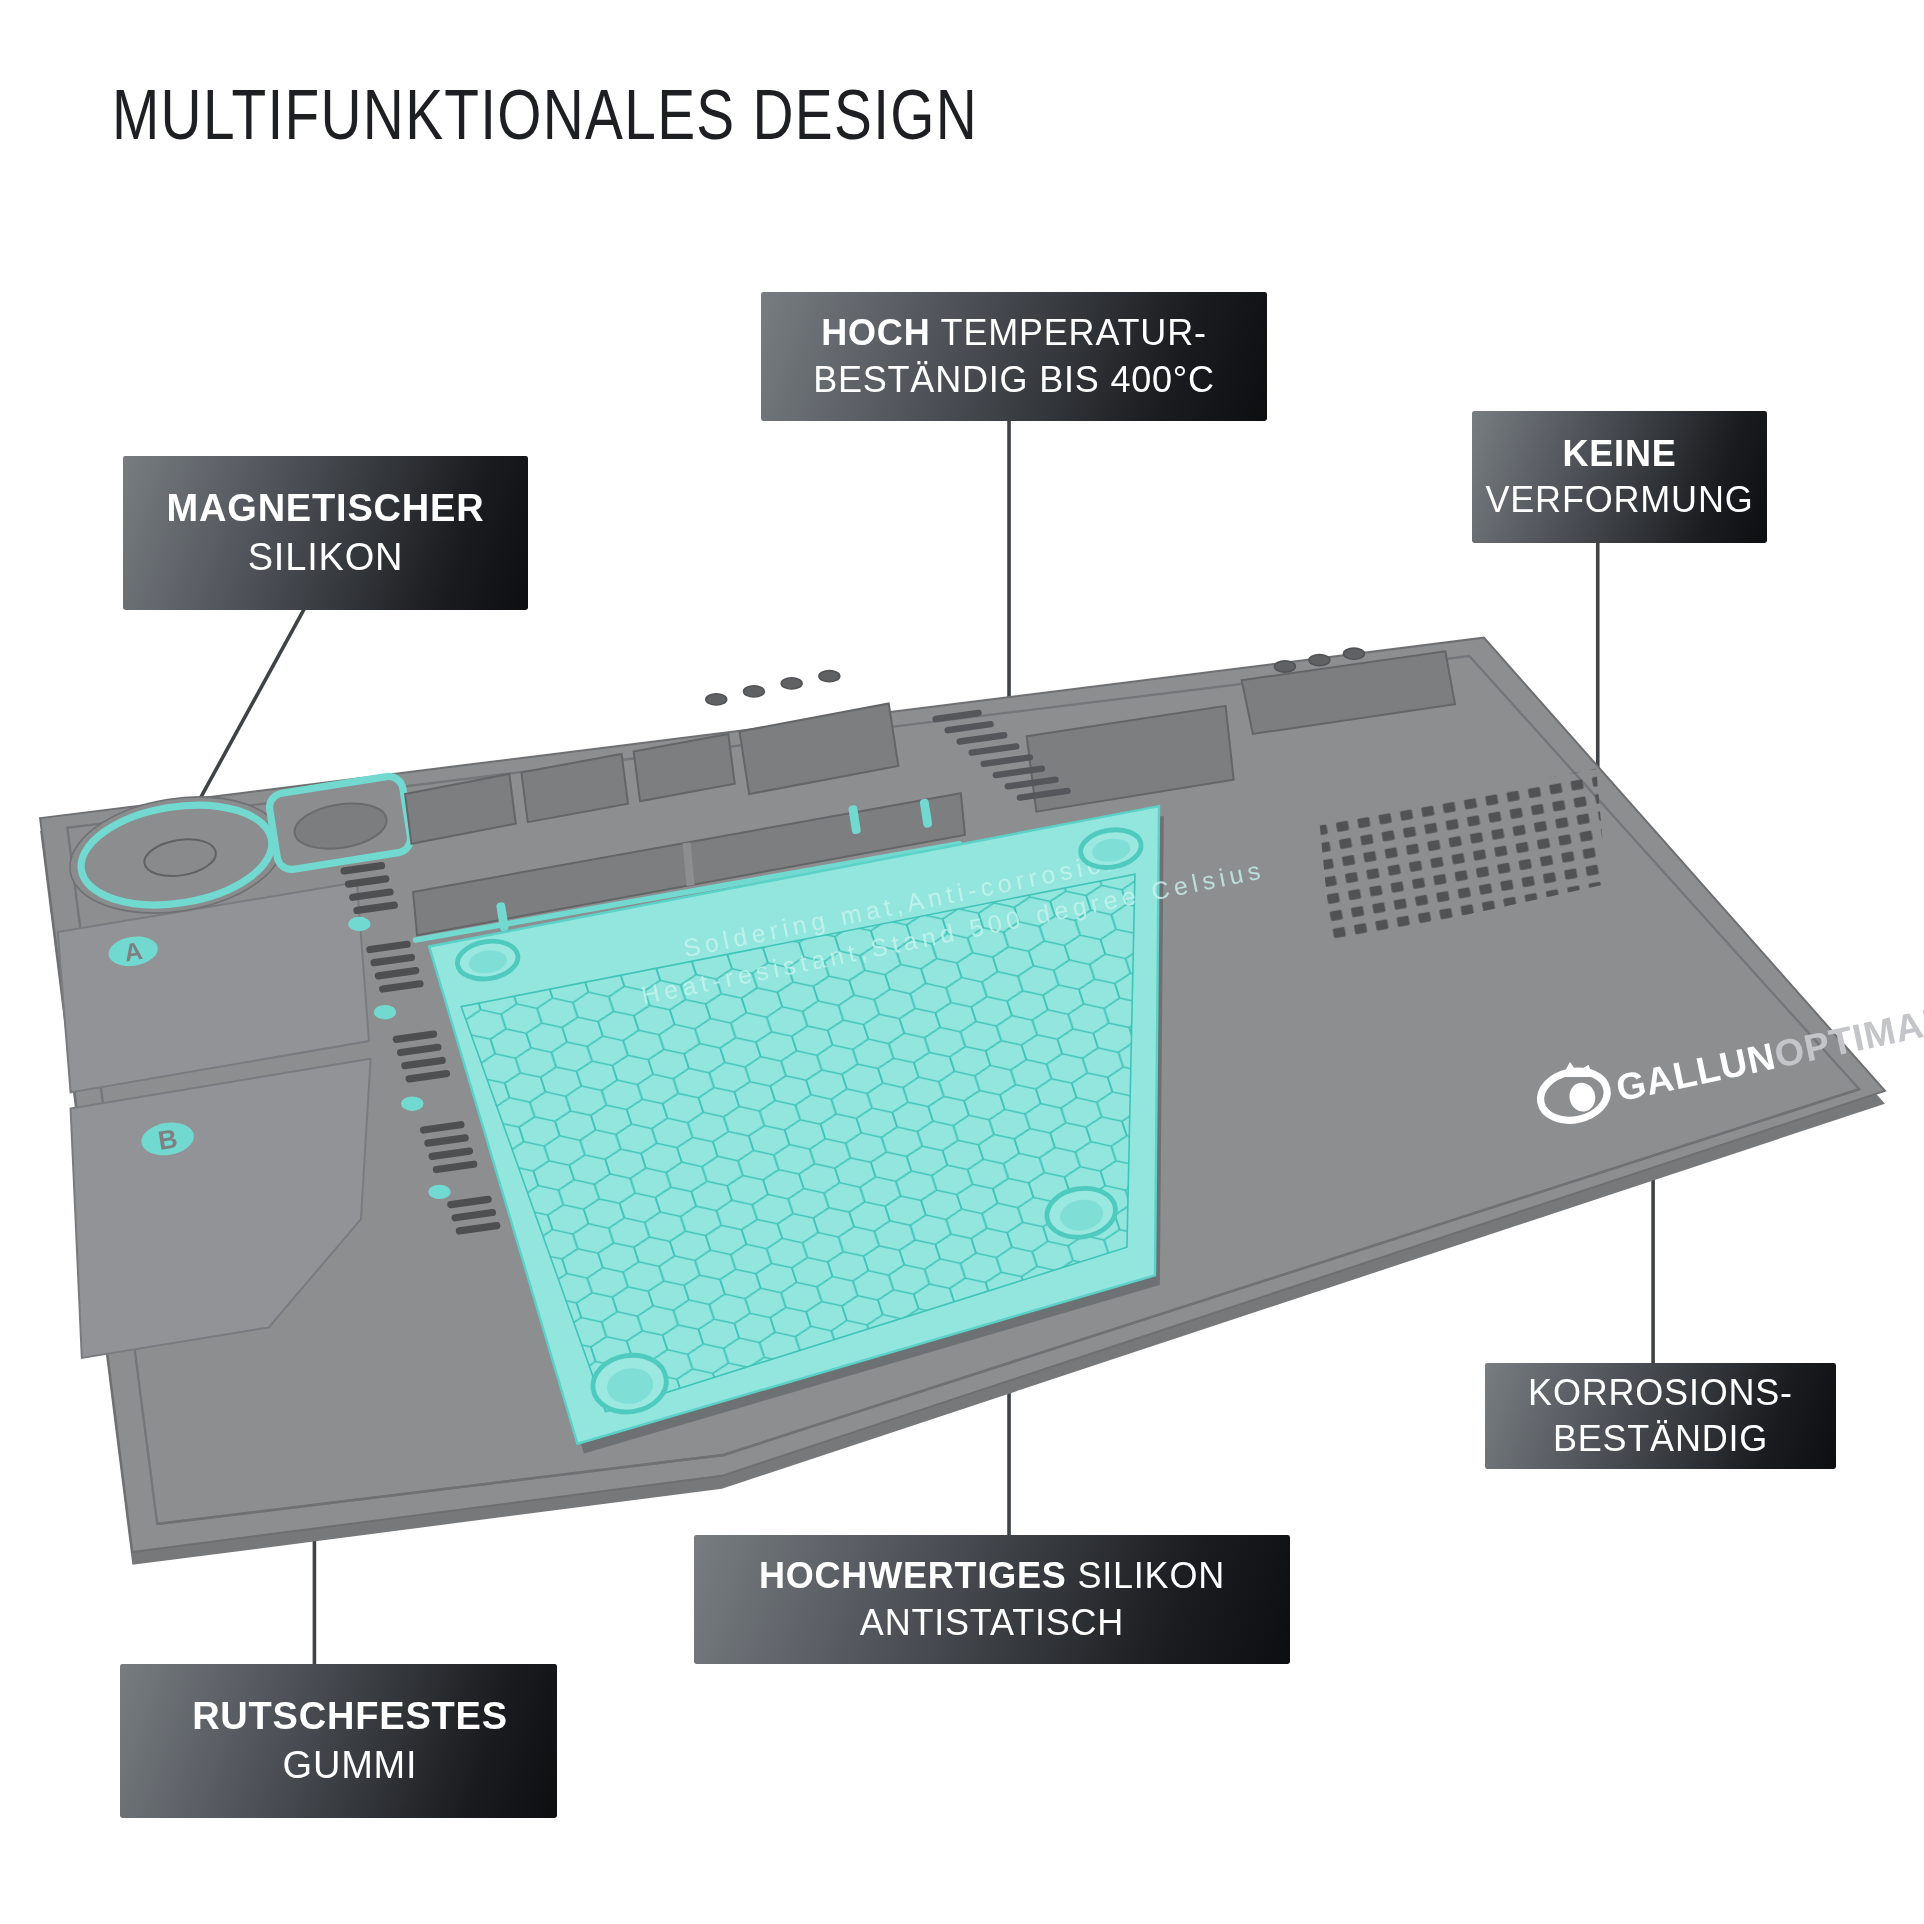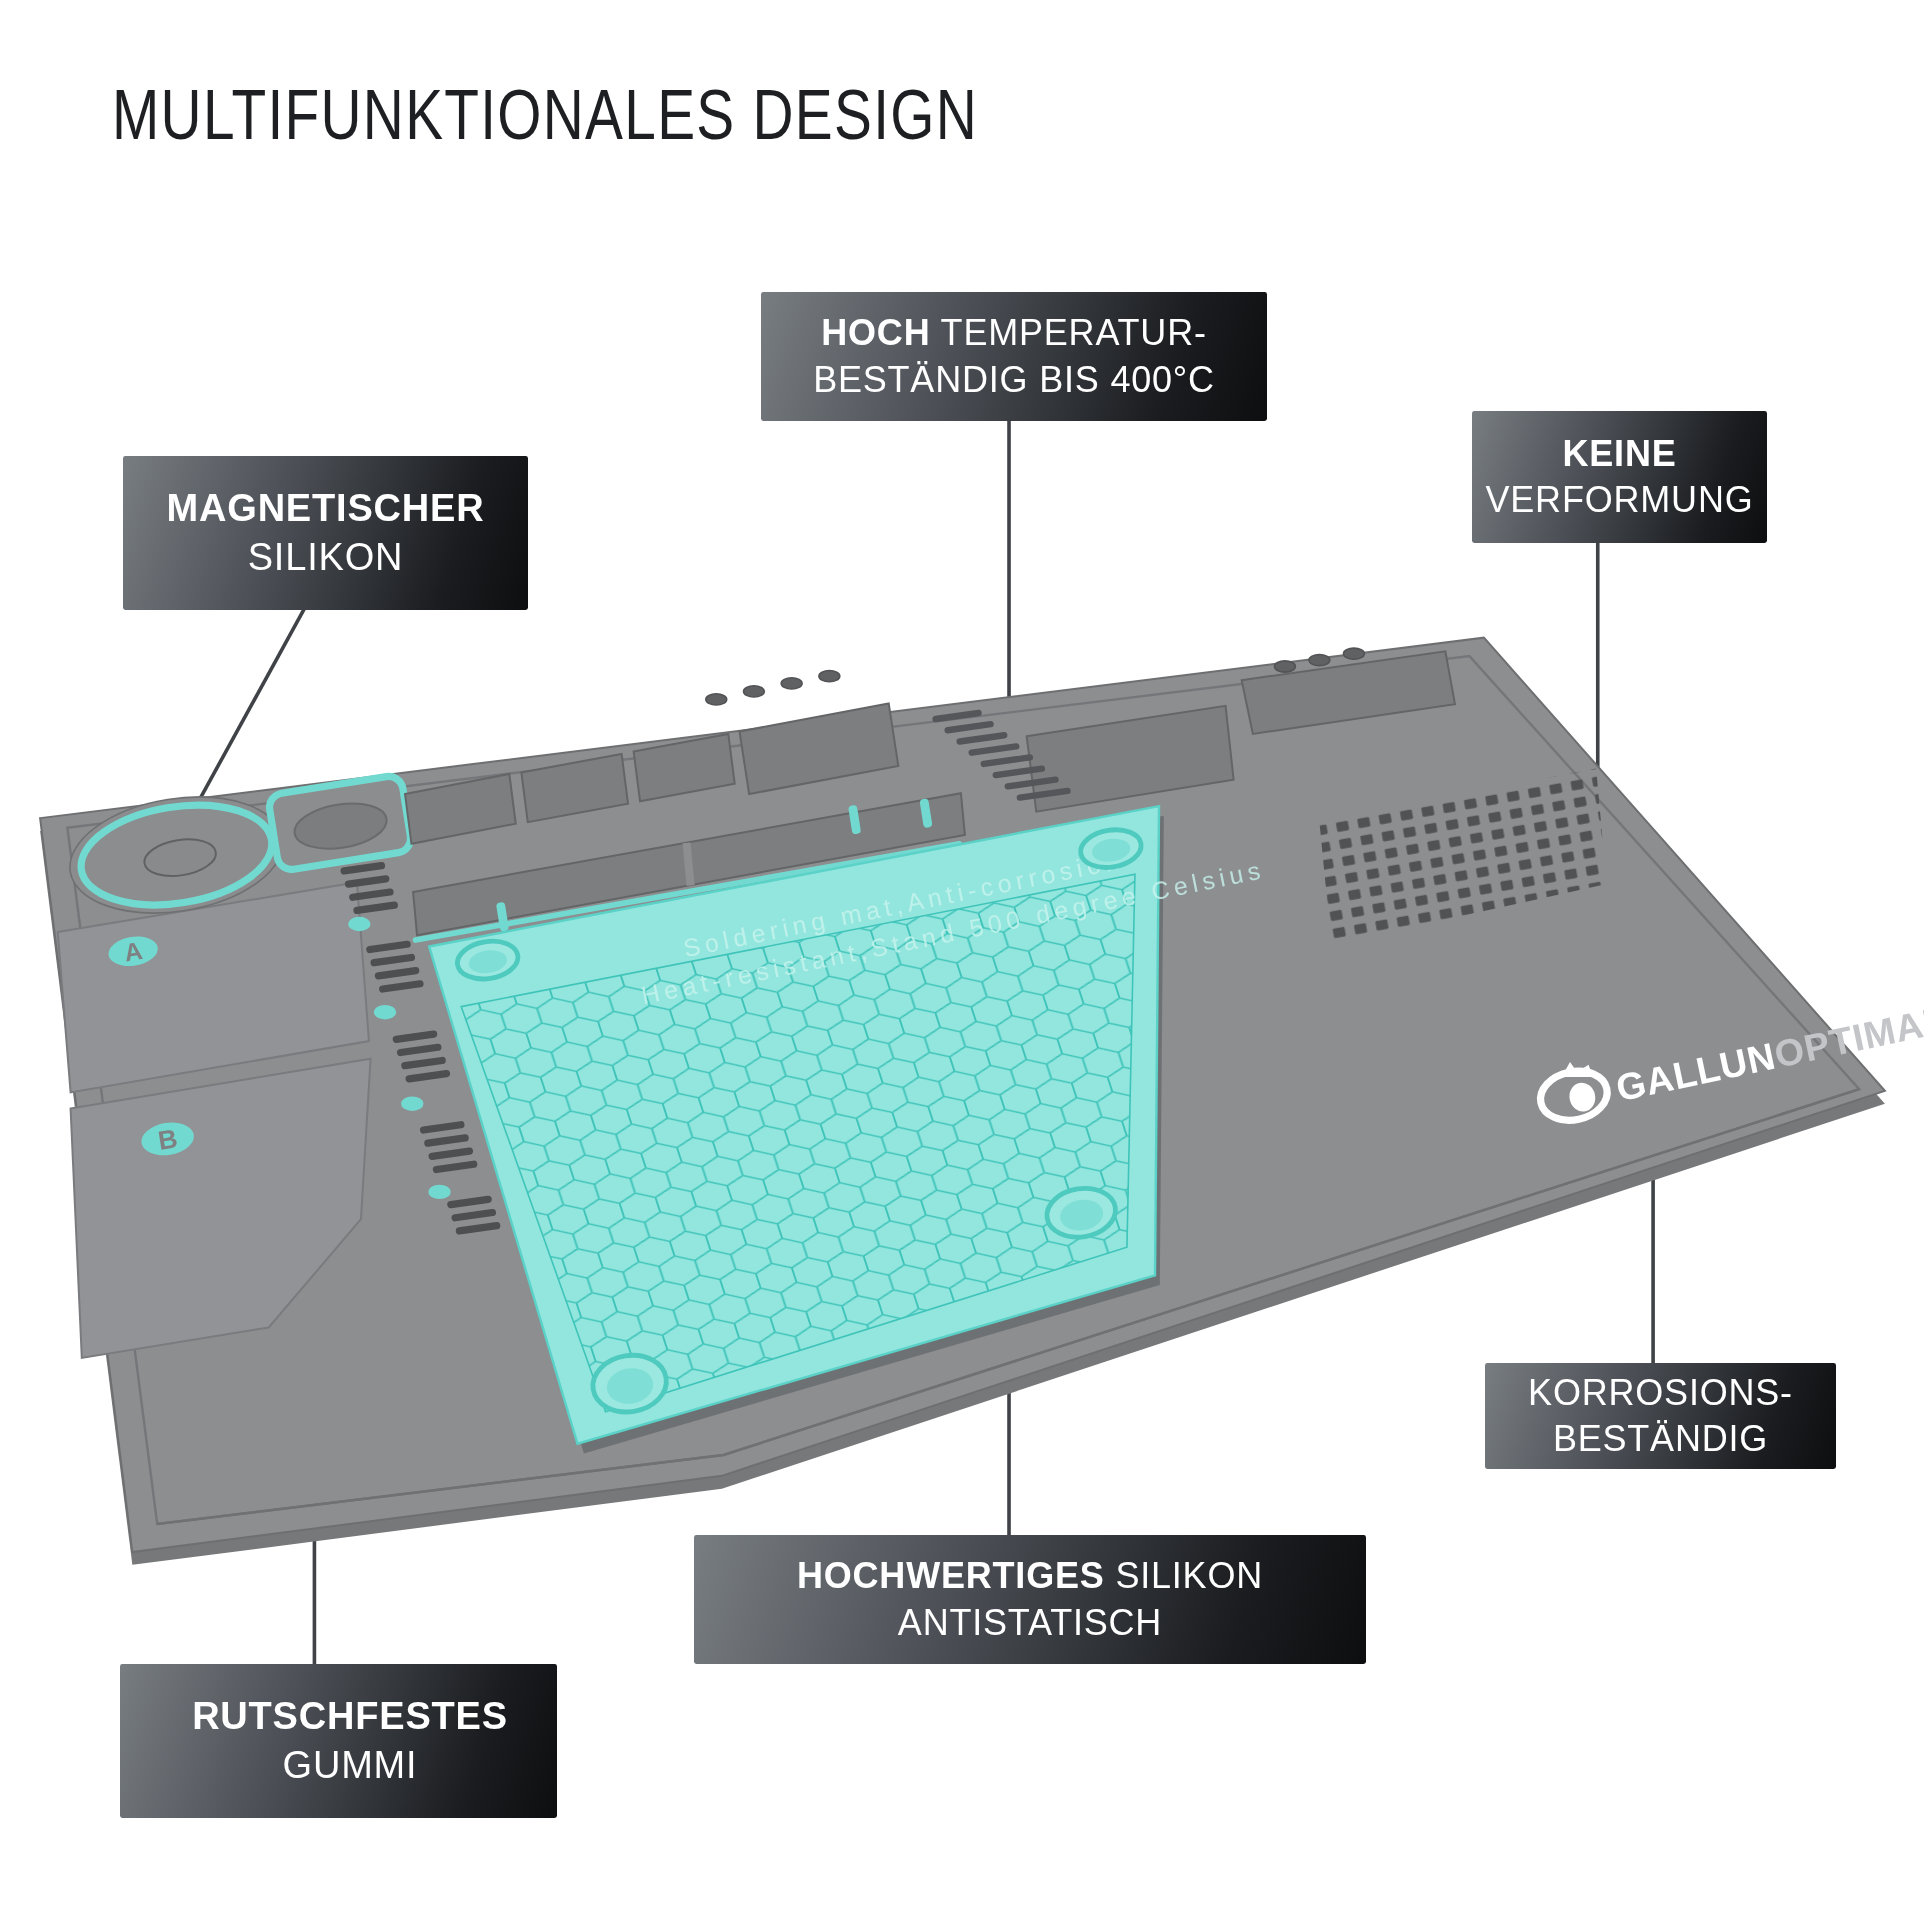--- a/index.html
+++ b/index.html
@@ -211,21 +211,21 @@
   <div class="callout fs45" style="left:1472px;top:384px;width:295px;height:132px;margin-top:27px;">
     <div class="ln b">KEINE</div>
     <div class="ln r">VERFORMUNG</div>
   </div>
 
   <div class="callout fs45" style="left:1485px;top:1363px;width:351px;height:106px;">
     <div class="ln r">KORROSIONS-</div>
     <div class="ln r">BESTÄNDIG</div>
   </div>
 
-  <div class="callout fs45" style="left:694px;top:1535px;width:672px;height:129px;">
+  <div class="callout fs45" style="left:694px;top:1535px;width:596px;height:129px;">
     <div class="ln"><span class="b">HOCHWERTIGES</span><span class="r"> SILIKON</span></div>
     <div class="ln r">ANTISTATISCH</div>
   </div>
 
   <div class="callout fs47" style="left:120px;top:1664px;width:414px;height:154px;padding-left:23px;">
     <div class="ln b">RUTSCHFESTES</div>
     <div class="ln r">GUMMI</div>
   </div>
 
 </div>

